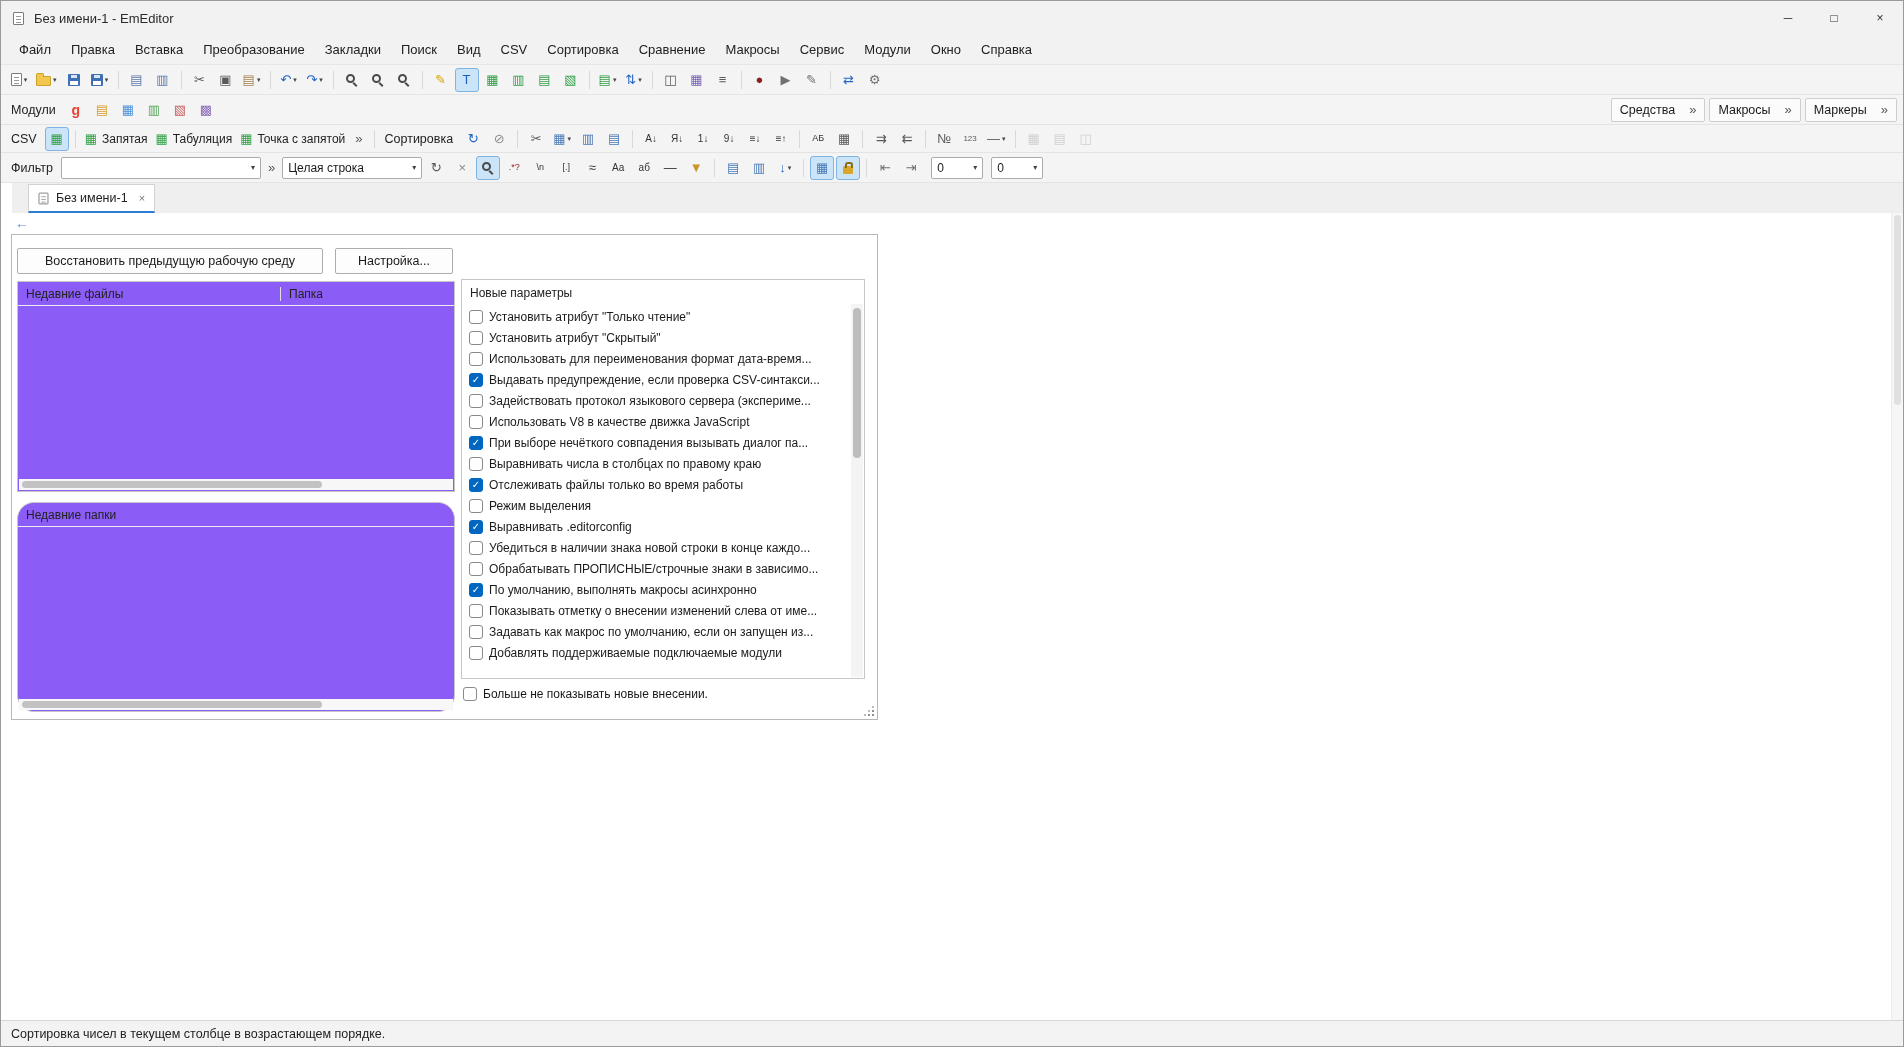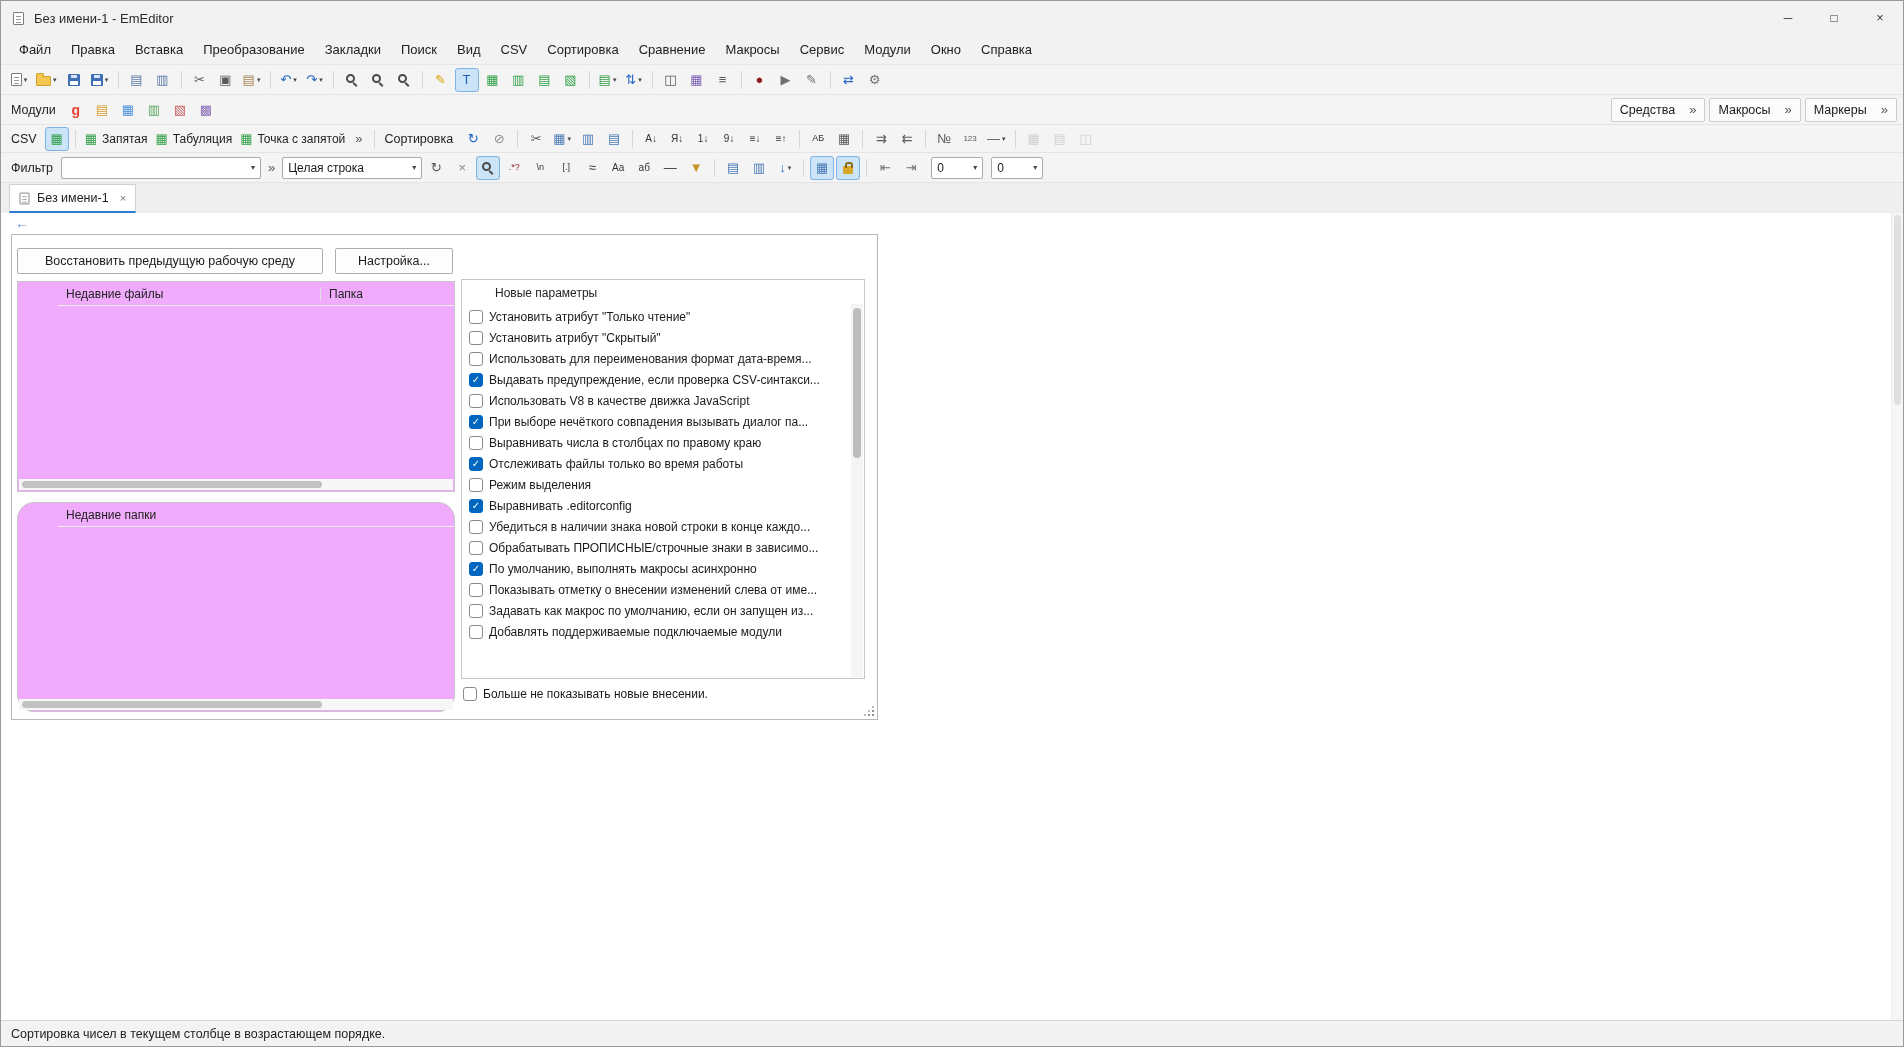--- a/index.html
+++ b/index.html
@@ -54,43 +54,43 @@
   .i-floppy{width:12px;height:12px;background:#3f6fb5;border-radius:1px;position:relative;display:inline-block;}
   .i-floppy::before{content:"";position:absolute;top:1px;left:3px;width:6px;height:3px;background:#d9e5f5;}
   .i-floppy::after{content:"";position:absolute;bottom:1px;left:2px;width:8px;height:4px;background:#fff;}
   .i-mag{width:9px;height:9px;border:2px solid #4a4a4a;border-radius:50%;position:relative;display:inline-block;margin:0 3px 3px 0;}
   .i-mag::after{content:"";position:absolute;width:2px;height:5px;background:#4a4a4a;left:6px;top:6px;transform:rotate(-45deg);}
   .i-lock{width:10px;height:8px;background:#d9a72a;border-radius:1px;position:relative;display:inline-block;margin-top:4px;}
   .i-lock::before{content:"";position:absolute;top:-4px;left:2px;width:4px;height:4px;border:2px solid #8a6a14;border-bottom:none;border-radius:3px 3px 0 0;}
   .i-chat{width:13px;height:10px;border:1px solid #555;border-radius:3px;position:relative;display:inline-block;}
   .i-chat::after{content:"";position:absolute;left:2px;bottom:-4px;width:0;height:0;border-left:4px solid #555;border-bottom:4px solid transparent;}
   
-  .tabbar{height:30px;background:#efefef;display:flex;align-items:flex-end;padding-left:8px;flex:none;}
+  .tabbar{height:30px;background:#efefef;display:flex;align-items:flex-end;padding-left:16px;flex:none;margin-left:11px;}
   .tab{height:29px;background:#fff;border:1px solid #d2d2d2;border-bottom:2px solid #2b7cd3;display:flex;align-items:center;gap:7px;padding:0 9px;font-size:12.5px;color:#222;}
   .tabicon{transform:scale(.9);}
   .tab-close{font-size:11px;color:#777;margin-left:4px;}
   
   .content{flex:1;background:#fff;position:relative;overflow:hidden;}
   .back-arrow{position:absolute;left:14px;top:2px;font-size:14px;color:#5a8fd0;}
   .content-vscroll{position:absolute;right:0;top:0;bottom:0;width:12px;background:#f6f6f6;border-left:1px solid #ececec;}
   .content-vscroll .cthumb{position:absolute;top:2px;left:2px;right:2px;height:190px;background:#e0e0e0;border-radius:4px;}
   .start-panel{position:absolute;left:10px;top:21px;width:867px;height:486px;border:1px solid #b8b8b8;background:#fff;}
   .sp-btn{position:absolute;height:26px;background:#fdfdfd;border:1px solid #adadad;border-radius:2px;font-size:12.5px;font-family:inherit;color:#1a1a1a;}
   .sp-btn.restore{left:5px;top:13px;width:306px;}
   .sp-btn.settings{left:323px;top:13px;width:118px;}
-  .list{position:absolute;border:1px solid #c6c6c6;background:#f0abfc;padding-left:40px;}
+  .list{position:absolute;border:1px solid #c6c6c6;background:#8b5cf6;}
   .recent-files{left:5px;top:46px;width:438px;height:211px;}
   .recent-folders{left:5px;top:267px;width:438px;height:210px;border-radius:17px;}
   .list-header{height:24px;display:flex;align-items:center;font-size:12px;color:#222;border-bottom:1px solid #ececec;}
   .list-header .col1{padding-left:8px;width:262px;}
   .list-header .col2{border-left:1px solid #e0e0e0;padding-left:8px;flex:1;}
   .list-body{position:absolute;top:25px;bottom:13px;left:0;right:0;}
   .hscroll{position:absolute;left:1px;right:1px;bottom:1px;height:11px;background:#f7f7f7;}
   .hthumb{position:absolute;left:3px;top:2px;width:300px;height:7px;background:#c2c2c2;border-radius:4px;}
-  .options{position:absolute;left:449px;top:44px;width:404px;height:400px;border:1px solid #c6c6c6;background:#fff;overflow:hidden;padding-left:25px;}
+  .options{position:absolute;left:449px;top:44px;width:404px;height:400px;border:1px solid #c6c6c6;background:#fff;overflow:hidden;}
   .opt-title{font-size:12px;color:#222;padding:6px 8px 4px 8px;}
   .opt-list{position:absolute;top:26px;left:0;right:13px;bottom:0;overflow:hidden;}
   .opt-row{height:21px;display:flex;align-items:center;gap:6px;padding-left:7px;}
   .cb{width:14px;height:14px;border:1px solid #8a8a8a;border-radius:3px;background:#fff;display:inline-flex;align-items:center;justify-content:center;font-size:10px;color:#fff;flex:none;}
   .cb.checked{background:#0067c0;border-color:#0067c0;}
   .opt-label{font-size:12px;color:#1a1a1a;white-space:nowrap;}
   .vscroll{position:absolute;top:24px;right:1px;bottom:1px;width:12px;background:#f4f4f4;}
   .vthumb{position:absolute;top:4px;left:2px;right:2px;height:150px;background:#bdbdbd;border-radius:4px;}
   .dontshow{position:absolute;left:451px;top:452px;display:flex;align-items:center;gap:6px;}
   .grip{position:absolute;right:2px;bottom:2px;width:12px;height:12px;}
@@ -481,20 +481,24 @@
             <div class="opt-row">
               <span class="cb"></span>
               <span class="opt-label">Использовать для переименования формат дата-время...</span>
             </div>
             <div class="opt-row">
               <span class="cb checked">✓</span>
               <span class="opt-label">Выдавать предупреждение, если проверка CSV-синтакси...</span>
             </div>
             <div class="opt-row">
               <span class="cb"></span>
+              <span class="opt-label">Задействовать протокол языкового сервера (экспериме...</span>
+            </div>
+            <div class="opt-row">
+              <span class="cb"></span>
               <span class="opt-label">Использовать V8 в качестве движка JavaScript</span>
             </div>
             <div class="opt-row">
               <span class="cb checked">✓</span>
               <span class="opt-label">При выборе нечёткого совпадения вызывать диалог па...</span>
             </div>
             <div class="opt-row">
               <span class="cb"></span>
               <span class="opt-label">Выравнивать числа в столбцах по правому краю</span>
             </div>

